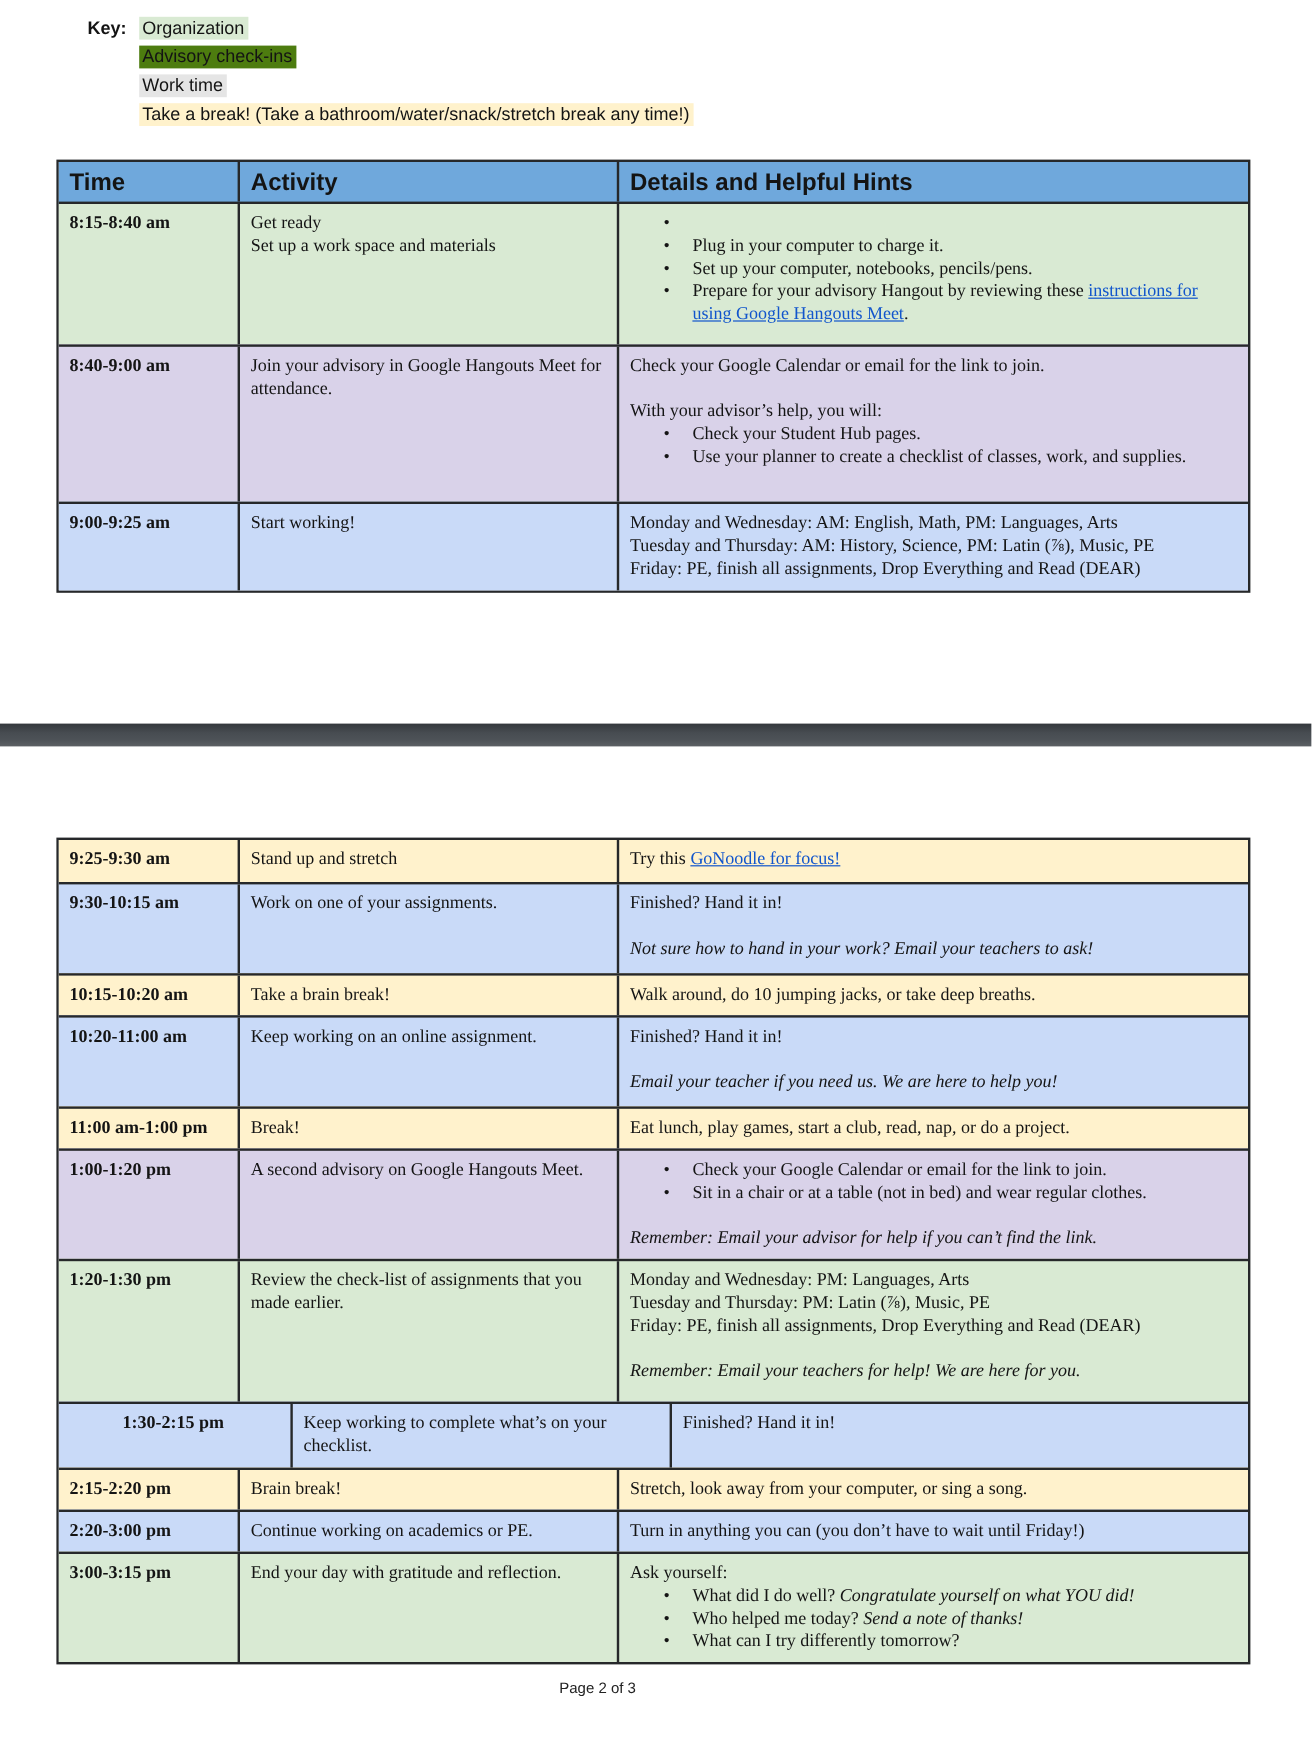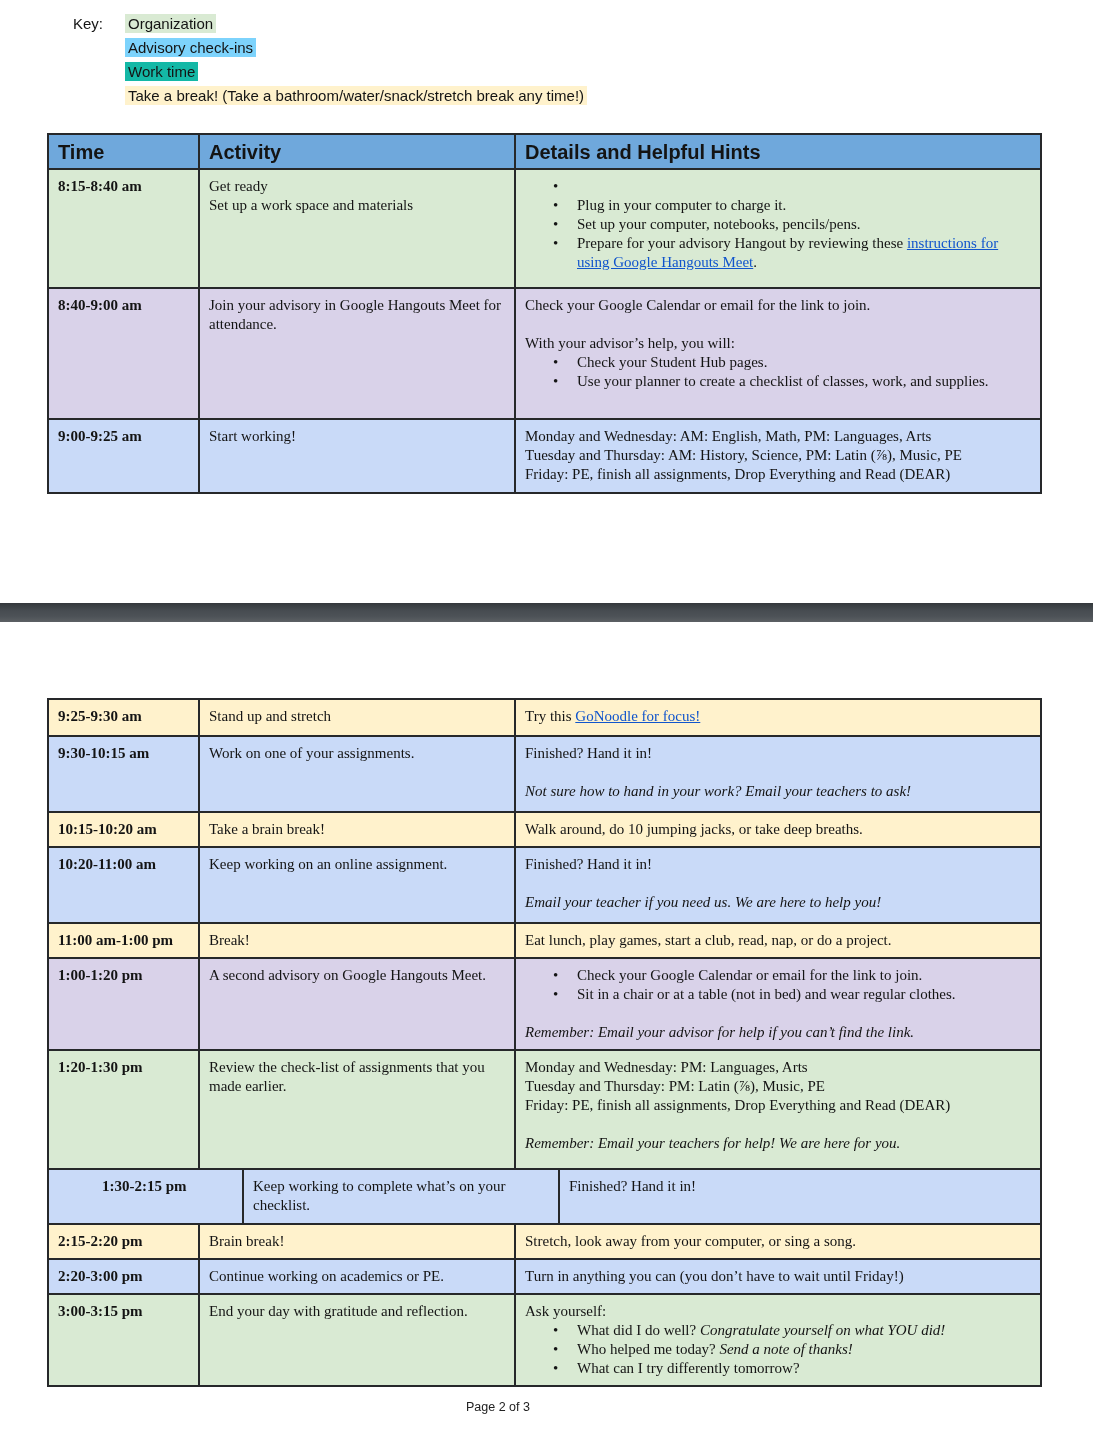--- a/index.html
+++ b/index.html
@@ -3,21 +3,21 @@
 <meta charset="utf-8">
 <style>
   html,body{margin:0;padding:0;}
   body{
     width:1093px; min-height:1450px; background:#ffffff;
     font-family:"Liberation Serif", serif; color:#141414;
   }
   
   .key{display:flex; padding:12px 0 0 73px;
        font-family:"Liberation Sans", sans-serif; font-size:15px; line-height:24px;}
-  .key-label{font-weight:normal; margin-right:22px; white-space:nowrap;}
+  .key-label{font-weight:bold; margin-right:10px; white-space:nowrap;}
   .key-line{height:24px;}
   .hl{padding:1px 3px;}
   
   .tbl{width:995px; margin-left:47px; border:2px solid #26282a; box-sizing:border-box;}
   .tbl1{margin-top:25px;}
   .thead{display:grid; grid-template-columns:149px 316px 1fr;
          border-bottom:2px solid #26282a;}
   .th{font-family:"Liberation Sans", sans-serif; font-weight:bold; font-size:20px;
       line-height:19px; padding:8px 8px 6px 9px; box-sizing:border-box;}
   .th + .th{border-left:2px solid #26282a;}
@@ -43,22 +43,22 @@
   .footer{width:996px; text-align:center; padding:13px 0 16px;
     font-family:"Liberation Sans", sans-serif; font-size:12.5px; color:#222;}
 </style>
 </head>
 <body>
 
 <div class="key">
   <div class="key-label">Key:</div>
   <div>
       <div class="key-line"><span class="hl" style="background: rgb(217, 234, 211);">Organization</span></div>
-      <div class="key-line"><span class="hl" style="background: #7dd3fc;">Advisory check-ins</span></div>
-      <div class="key-line"><span class="hl" style="background: #14b8a6;">Work time</span></div>
+      <div class="key-line"><span class="hl" style="background: #4d7c0f;">Advisory check-ins</span></div>
+      <div class="key-line"><span class="hl" style="background: #e5e5e5;">Work time</span></div>
       <div class="key-line"><span class="hl" style="background: rgb(255, 242, 204);">Take a break! (Take a bathroom/water/snack/stretch break any time!)</span></div>
     </div>
 </div>
 
 <div class="tbl tbl1">
   <div class="thead" style="background: rgb(111, 168, 220);">
       <div class="th">Time</div>
       <div class="th">Activity</div>
       <div class="th">Details and Helpful Hints</div>
     </div>

